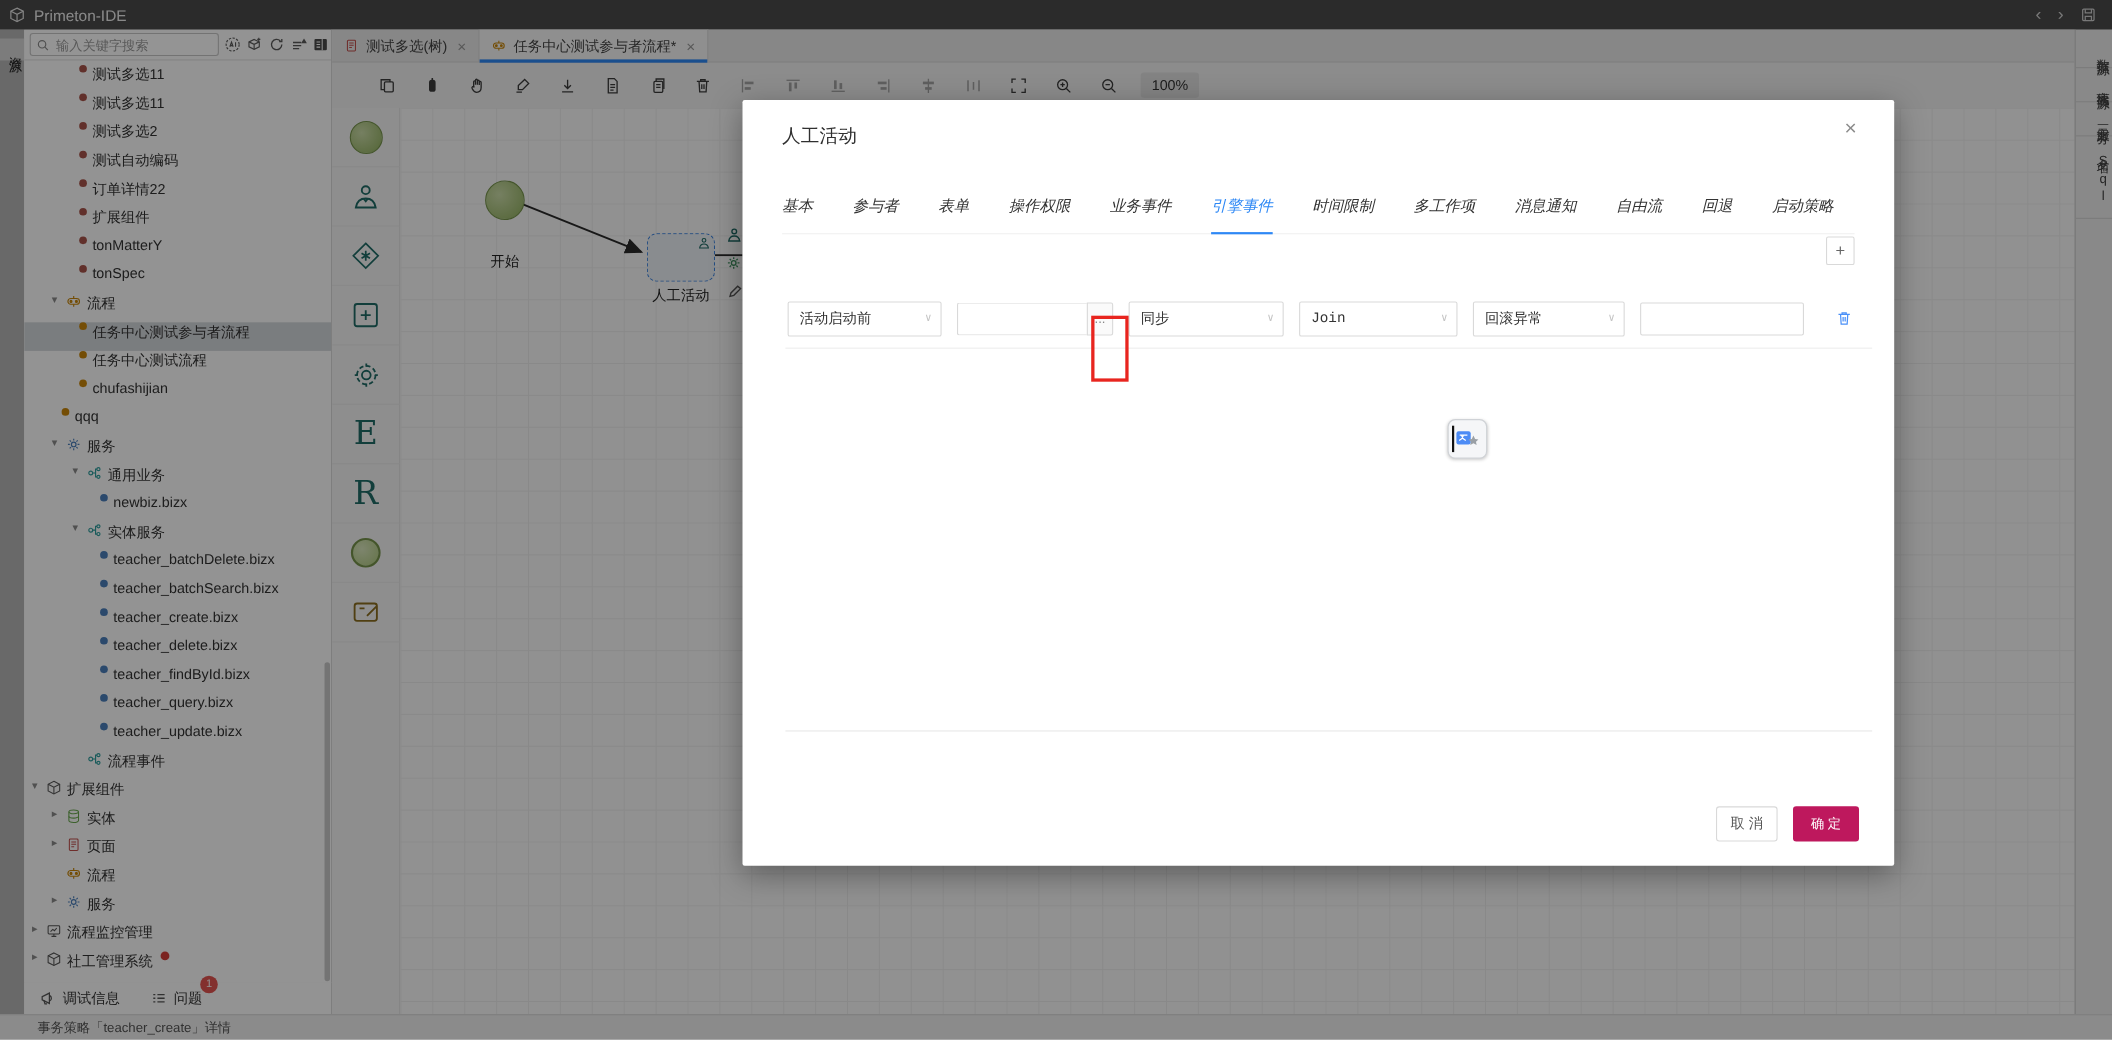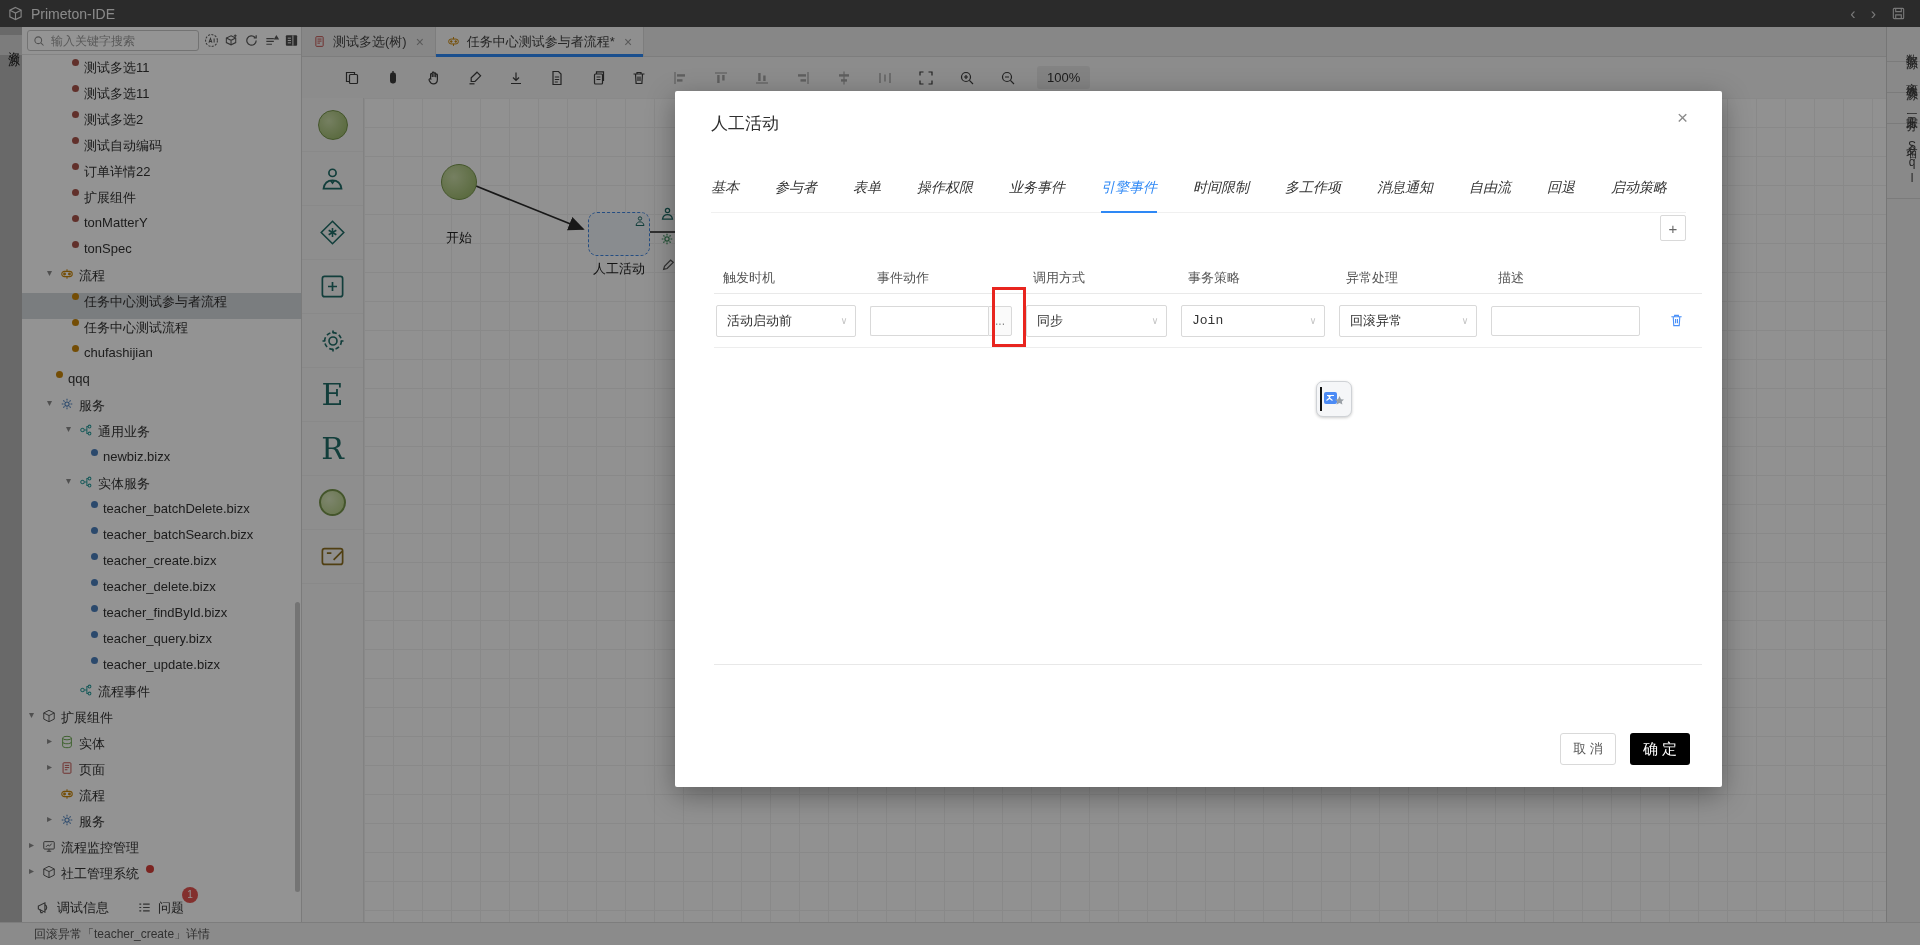--- a/index.html
+++ b/index.html
@@ -84,21 +84,21 @@
   .selbox{height:30px;border:1px solid #d9d9d9;border-radius:2px;margin:0 12px 0 2px;display:flex;align-items:center;justify-content:space-between;padding:0 8px 0 10px;font-size:13px;color:#333;background:#fff;font-family:Liberation Mono, monospace;}
   .selbox .caret{color:#c4c4c4;font-size:10px;}
   .inputbox{height:30px;border:1px solid #d9d9d9;border-radius:2px;margin:0 12px 0 2px;background:#fff;box-sizing:border-box;}
   .ea-cell{display:flex;align-items:center;}
   .ea-input{width:118px;height:30px;border:1px solid #d9d9d9;border-right:none;border-radius:2px 0 0 2px;margin-left:2px;background:#fff;box-sizing:border-box;}
   .ea-btn{width:24px;height:30px;border:1px solid #d9d9d9;border-radius:0 2px 2px 0;background:#fafafa;color:#888;font-size:12px;padding:0;box-sizing:border-box;}
   .trash-btn{background:none;border:none;color:#4a90f8;display:flex;justify-content:center;width:100%;padding:0;}
   .tbl-bottomline{position:absolute;left:39px;top:573px;width:988px;height:1px;background:#e8e8e8;}
   .m-footer{position:absolute;right:32px;bottom:22px;display:flex;gap:14px;}
   .btn-cancel{width:56px;height:32px;background:#fff;border:1px solid #d9d9d9;border-radius:3px;font-size:13px;color:#555;}
-  .btn-ok{width:60px;height:32px;background:#000000;border:none;border-radius:3px;font-size:15px;color:#fff;}
+  .btn-ok{width:60px;height:32px;background:#be185d;border:none;border-radius:3px;font-size:12px;color:#fff;}
 
   
   .redbox{position:absolute;left:992px;top:287px;width:34px;height:60px;border:3px solid #e8251f;z-index:30;box-sizing:border-box;}
   .translate-pop{position:absolute;left:1316px;top:381px;width:34px;height:34px;background:#f5f6f8;border:1px solid #cfd2d6;border-radius:7px;z-index:30;display:flex;align-items:center;justify-content:center;box-shadow:0 1px 3px rgba(0,0,0,.2);}
   .caretbar{position:absolute;left:3px;top:5px;width:1.5px;height:24px;background:#111;}
 </style>
 </head>
 <body>
 
 <div id="app">
@@ -637,21 +637,21 @@
   </div>
 
   <div class="rpanel">
     <div class="rtab" style="margin-top:6px">数据源</div>
     <div class="rtab">离线资源</div>
     <div class="rtab">三方服务</div>
     <div class="rtab">命名Sql</div>
   </div>
 
   <div class="statusbar">
-    <span>回滚异常「teacher_create」详情</span>
+    <span>事务策略「teacher_create」详情</span>
   </div>
 
   <div class="overlay"></div>
 
   <div class="modal">
     <div class="m-title">人工活动</div>
     <button class="m-close">×</button>
 
     <div class="m-tabs">
       <span class="mtab">基本</span>
@@ -664,29 +664,20 @@
       <span class="mtab">多工作项</span>
       <span class="mtab">消息通知</span>
       <span class="mtab">自由流</span>
       <span class="mtab">回退</span>
       <span class="mtab">启动策略</span>
     </div>
 
     <button class="m-add">+</button>
 
     <div class="m-table">
-      <div class="thead">
-        <div class="th">触发时机</div>
-        <div class="th">事件动作</div>
-        <div class="th">调用方式</div>
-        <div class="th">事务策略</div>
-        <div class="th">异常处理</div>
-        <div class="th">描述</div>
-        <div class="th"></div>
-      </div>
       <div class="trowm">
         <div>
           <div class="selbox">
             <span>活动启动前</span>
             <span class="caret">∨</span>
           </div>
         </div>
         <div class="ea-cell">
           <input class="ea-input" value="" style="">
           <button class="ea-btn">...</button>

